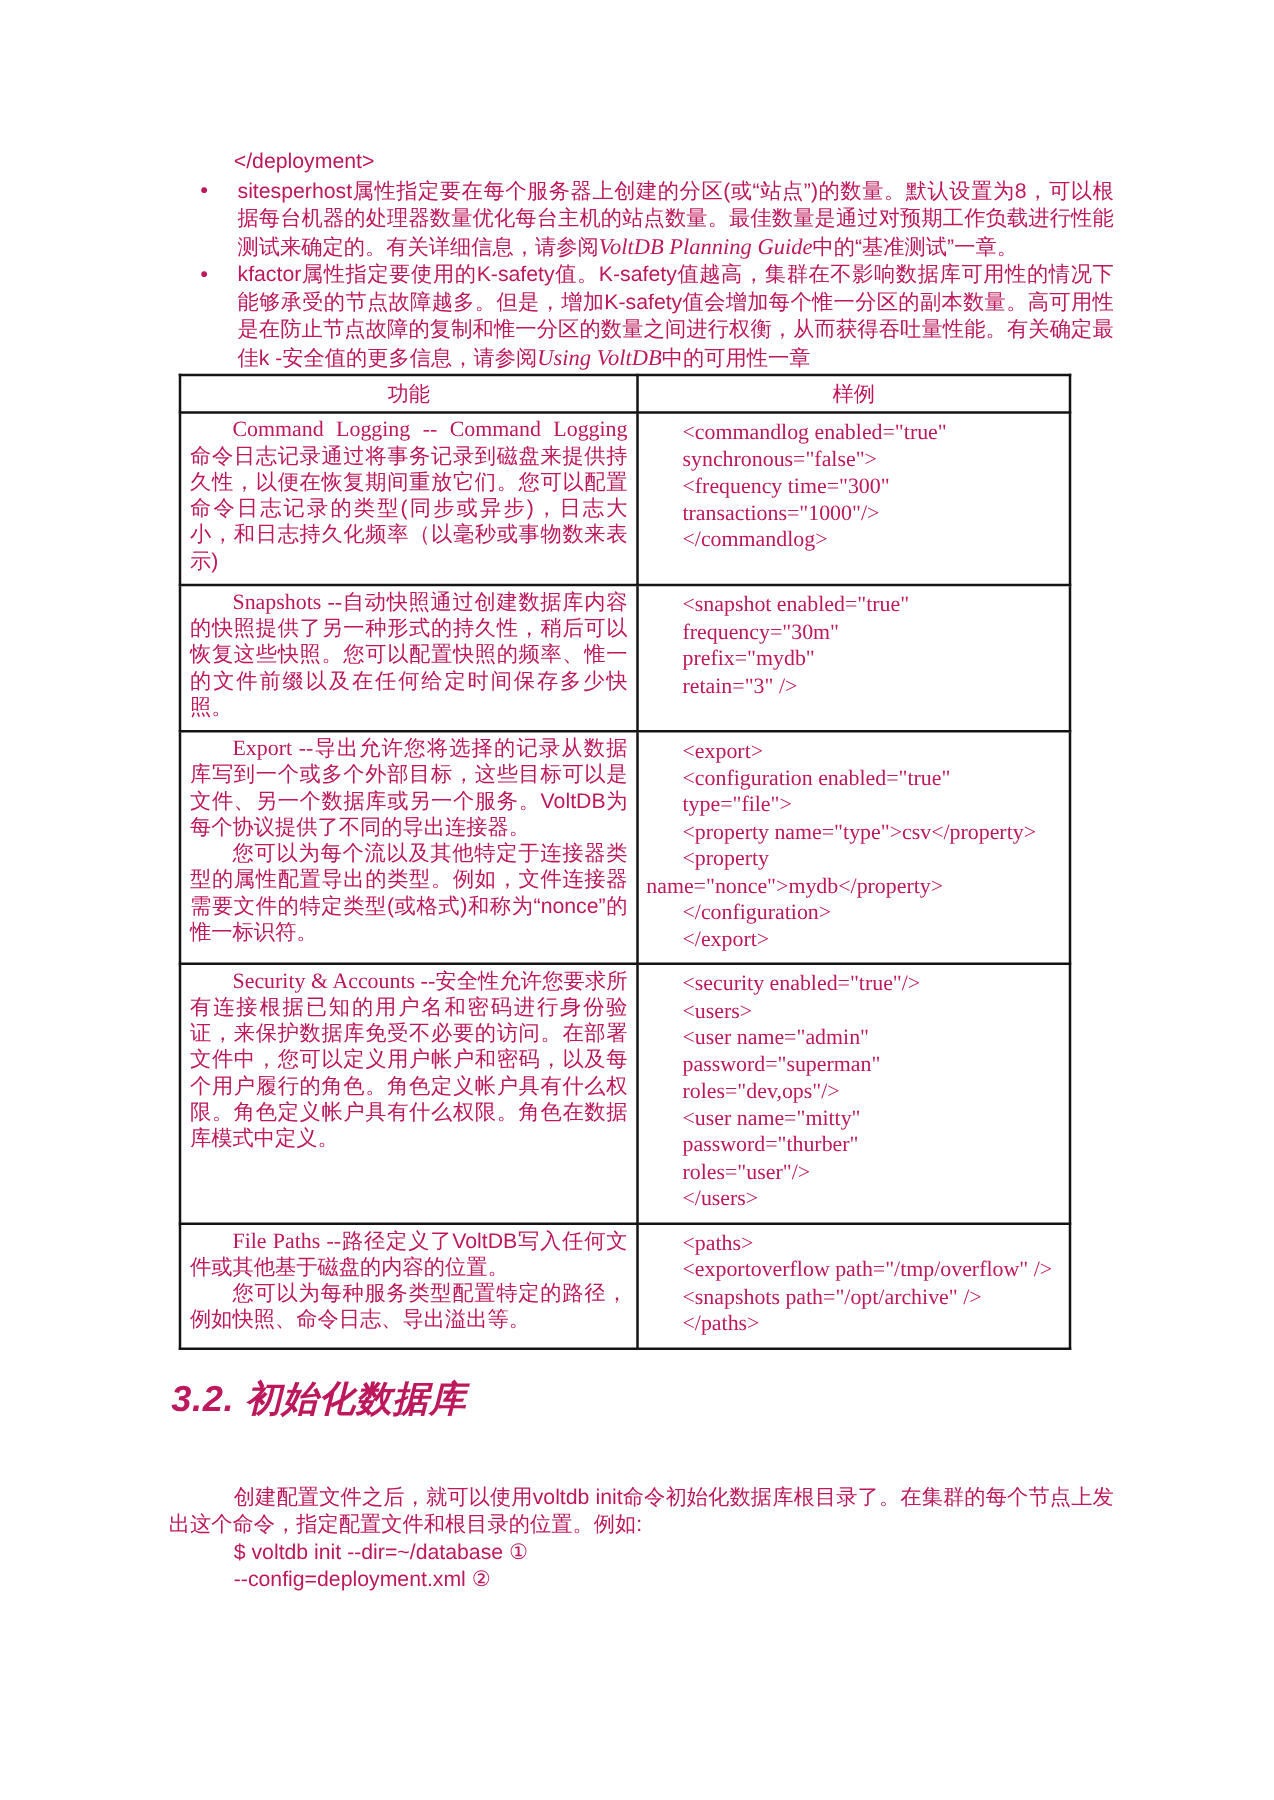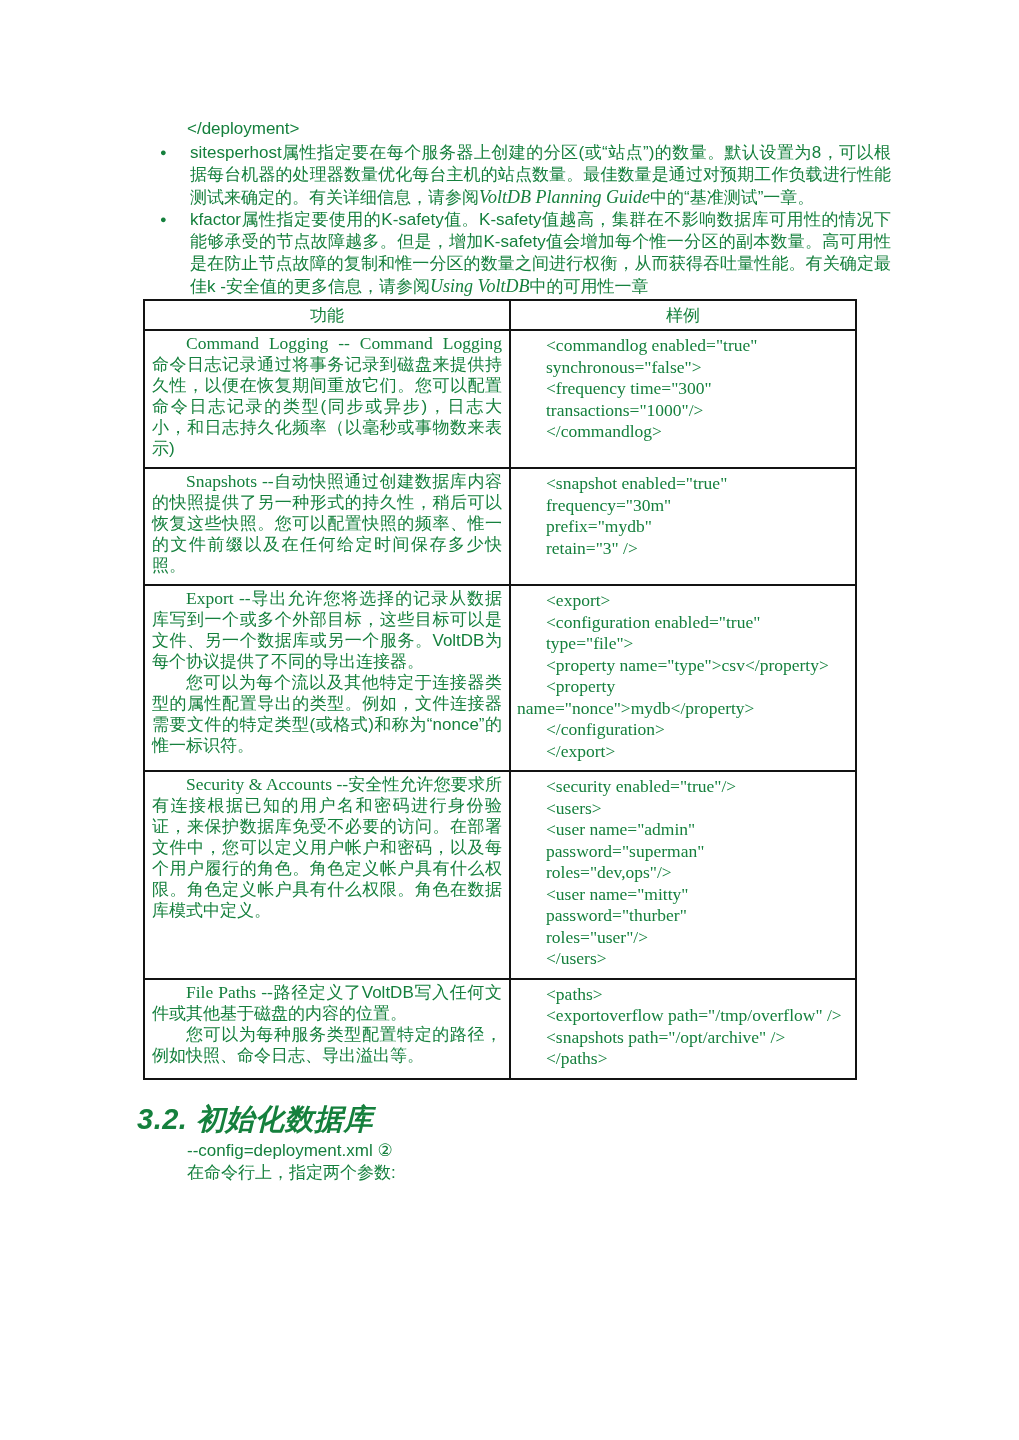--- a/index.html
+++ b/index.html
@@ -1,21 +1,21 @@
 <!DOCTYPE html>
 <html><head>
 <meta charset="utf-8">
 <style>
   html, body { margin: 0; padding: 0; }
   .page {
     position: relative;
     width: 1019px;
     height: 1440px;
     background: #ffffff;
-    color: #15803d;
+    color: #be185d;
     font-family: "Liberation Sans", "DejaVu Sans", sans-serif;
     overflow: hidden;
   }
   .content {
     position: absolute;
     left: 135px;
     top: 118px;
     width: 756px;
   }
   .pre-line {
@@ -215,18 +215,19 @@
               <div class="xml-line">&lt;exportoverflow path="/tmp/overflow" /&gt;</div>
               <div class="xml-line">&lt;snapshots path="/opt/archive" /&gt;</div>
               <div class="xml-line">&lt;/paths&gt;</div>
             </td>
           </tr>
         </tbody>
     </table>
 
     <h2 class="sec">3.2. 初始化数据库</h2>
 
-
+    <p class="init">创建配置文件之后，就可以使用voltdb init命令初始化数据库根目录了。在集群的每个节点上发出这个命令，指定配置文件和根目录的位置。例如:</p>
+
+    <div class="cmd">$ voltdb init --dir=~/database ①</div>
     <div class="cmd">--config=deployment.xml ②</div>
-    <div class="cmd">在命令行上，指定两个参数:</div>
 
   </div>
 </div>
 
 </body></html>

